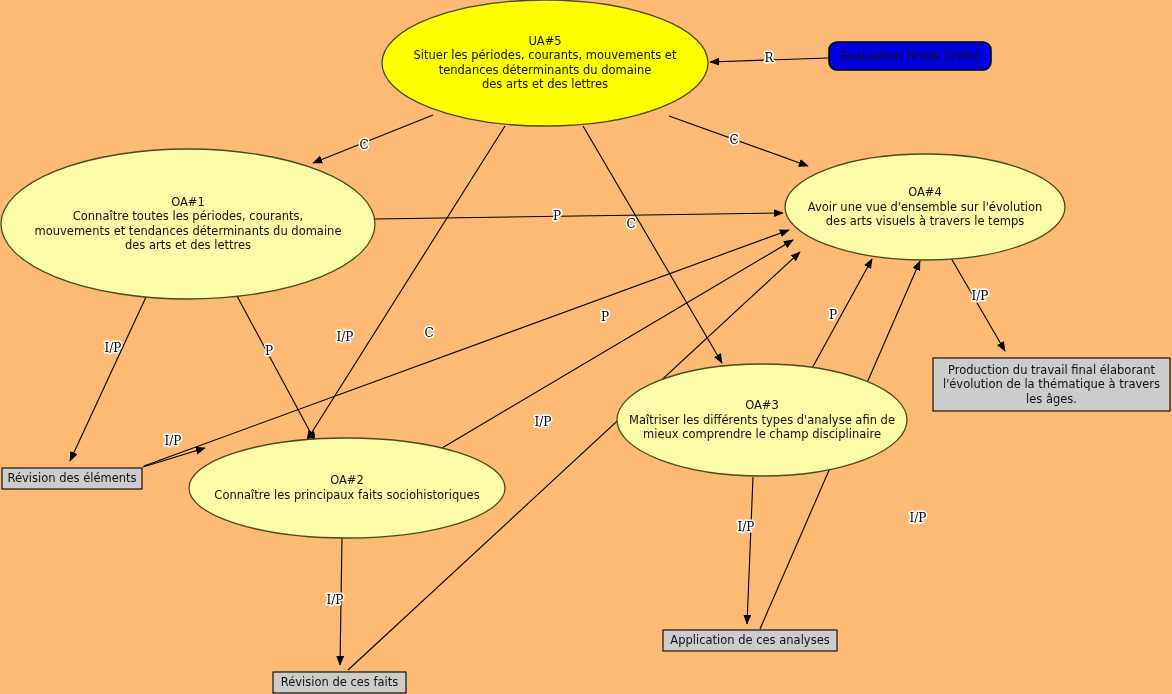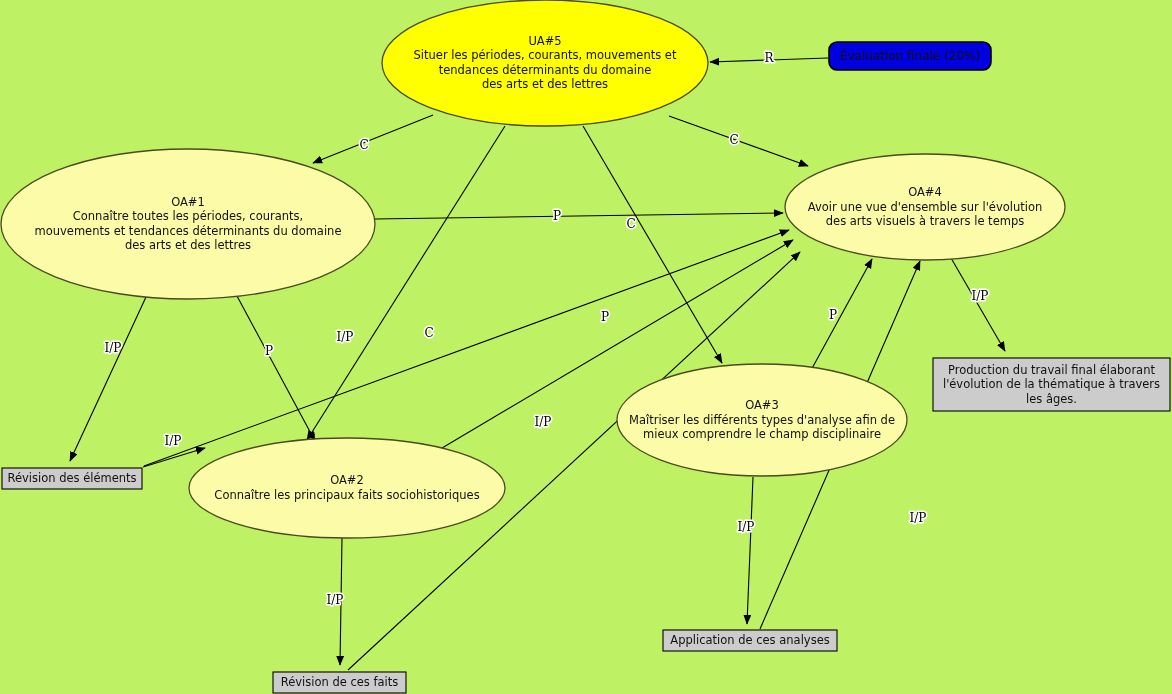--- a/index.html
+++ b/index.html
@@ -8,21 +8,21 @@
   svg{position:absolute;left:0;top:0;width:1172px;height:694px;}
   .node-text{font-family:"DejaVu Sans","Liberation Sans",sans-serif;font-size:11.5px;fill:#111111;text-anchor:middle;dominant-baseline:middle;}
   .edge-label{font-family:"DejaVu Serif","Liberation Serif",serif;font-size:12px;fill:#000000;text-anchor:middle;dominant-baseline:middle;}
   .edge-line{stroke:#000000;stroke-width:1.1;fill:none;}
   .box-text{font-family:"DejaVu Sans","Liberation Sans",sans-serif;font-size:11.5px;fill:#111111;text-anchor:middle;dominant-baseline:middle;}
   .eval-text{font-family:"DejaVu Sans","Liberation Sans",sans-serif;font-size:12px;fill:#111111;text-anchor:middle;dominant-baseline:middle;}
 </style>
 </head>
 <body>
 
-<div id="canvas" style="width: 1172px; height: 694px; background: #bef264;">
+<div id="canvas" style="width: 1172px; height: 694px; background: #fdba74;">
   <svg id="map" viewBox="0 0 1172 694">
     <defs>
       <marker id="arrow" markerWidth="11" markerHeight="11" refX="9.2" refY="4" orient="auto" markerUnits="userSpaceOnUse">
         <path d="M0,0 L10,4 L0,8 z" fill="#000000"></path>
       </marker>
     </defs>
     <g id="edges-layer">
         <line x1="828" y1="58" x2="710" y2="62" stroke="#000000" stroke-width="1.1" marker-end="url(#arrow)" class="edge-line"></line>
         <line x1="433" y1="115" x2="313" y2="163" stroke="#000000" stroke-width="1.1" marker-end="url(#arrow)" class="edge-line"></line>
         <line x1="669" y1="116" x2="808" y2="166" stroke="#000000" stroke-width="1.1" marker-end="url(#arrow)" class="edge-line"></line>

